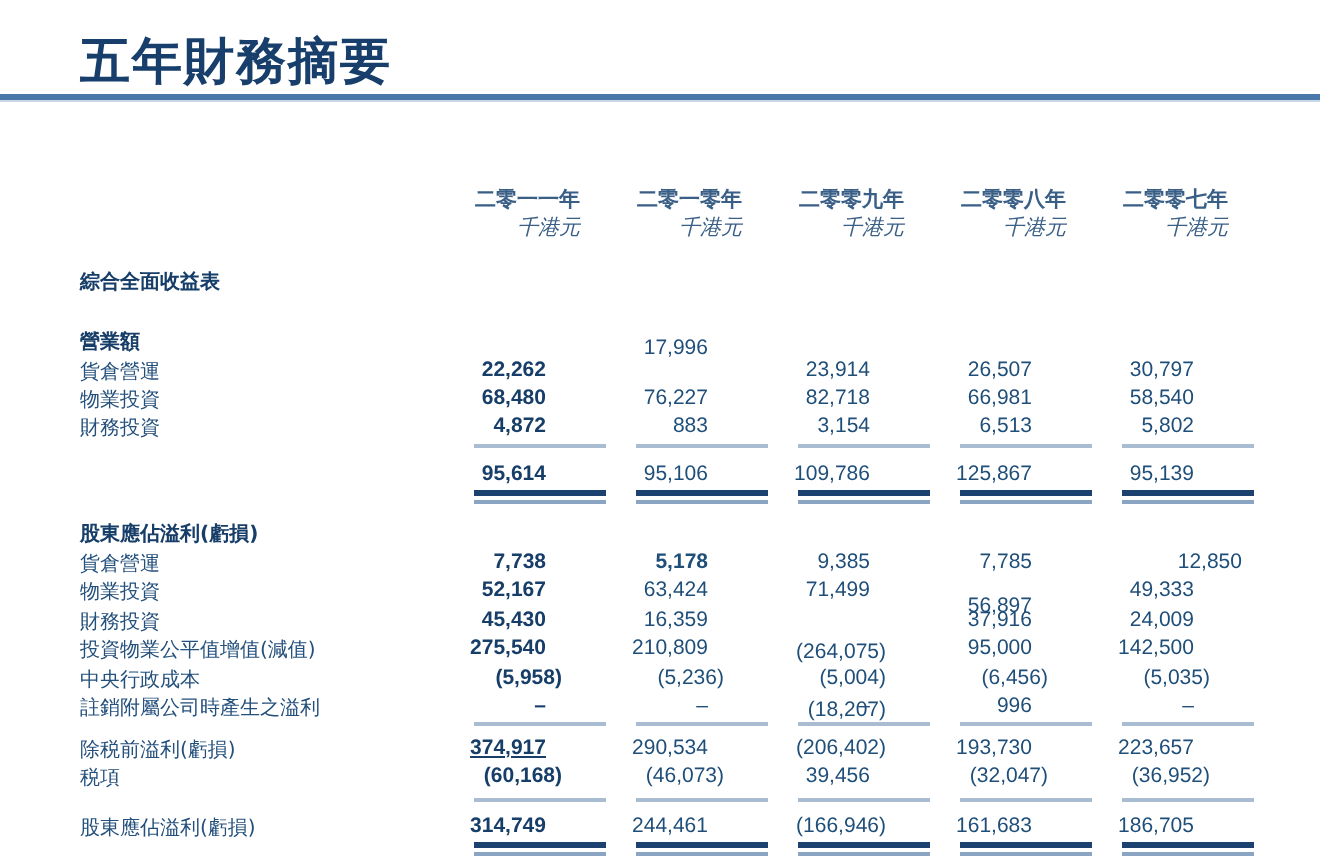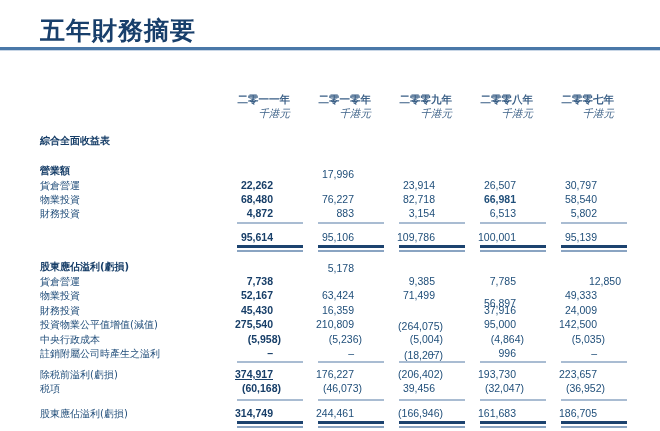--- a/index.html
+++ b/index.html
@@ -52,21 +52,21 @@
   <div class="cell" style="left:274px;top:168px;">17,996</div>
   <div class="cell" style="left:355px;top:179px;">23,914</div>
   <div class="cell" style="left:436px;top:179px;">26,507</div>
   <div class="cell" style="left:517px;top:179px;">30,797</div>
 </div>
 <div>
   <div class="label" style="top:193px;">物業投資</div>
   <div class="cell bold" style="left:193px;top:193px;">68,480</div>
   <div class="cell" style="left:274px;top:193px;">76,227</div>
   <div class="cell" style="left:355px;top:193px;">82,718</div>
-  <div class="cell" style="left:436px;top:193px;font-weight:bold;">66,981</div>
+  <div class="cell" style="left:436px;top:193px;">66,981</div>
   <div class="cell" style="left:517px;top:193px;">58,540</div>
 </div>
 <div>
   <div class="label" style="top:207px;">財務投資</div>
   <div class="cell bold" style="left:193px;top:207px;">4,872</div>
   <div class="cell" style="left:274px;top:207px;">883</div>
   <div class="cell" style="left:355px;top:207px;">3,154</div>
   <div class="cell" style="left:436px;top:207px;">6,513</div>
   <div class="cell" style="left:517px;top:207px;">5,802</div>
 </div>
@@ -74,41 +74,41 @@
 <div class="line-single" style="left:237px;top:222px;"></div>
 <div class="line-single" style="left:318px;top:222px;"></div>
 <div class="line-single" style="left:399px;top:222px;"></div>
 <div class="line-single" style="left:480px;top:222px;"></div>
 <div class="line-single" style="left:561px;top:222px;"></div>
 
 <div>
   <div class="cell bold" style="left:193px;top:231px;">95,614</div>
   <div class="cell" style="left:274px;top:231px;">95,106</div>
   <div class="cell" style="left:355px;top:231px;">109,786</div>
-  <div class="cell" style="left:436px;top:231px;">100,001</div>
+  <div class="cell" style="left:436px;top:231px;">125,867</div>
   <div class="cell" style="left:517px;top:231px;">95,139</div>
 </div>
 
 <div class="line-double-a" style="left:237px;top:245px;"></div>
 <div class="line-double-b" style="left:237px;top:250px;"></div>
 <div class="line-double-a" style="left:318px;top:245px;"></div>
 <div class="line-double-b" style="left:318px;top:250px;"></div>
 <div class="line-double-a" style="left:399px;top:245px;"></div>
 <div class="line-double-b" style="left:399px;top:250px;"></div>
 <div class="line-double-a" style="left:480px;top:245px;"></div>
 <div class="line-double-b" style="left:480px;top:250px;"></div>
 <div class="line-double-a" style="left:561px;top:245px;"></div>
 <div class="line-double-b" style="left:561px;top:250px;"></div>
 
 <div class="label bold" style="top:260px;">股東應佔溢利(虧損)</div>
 
 <div>
   <div class="label" style="top:275px;">貨倉營運</div>
   <div class="cell bold" style="left:193px;top:275px;">7,738</div>
-  <div class="cell" style="left:274px;top:262px;">5,178</div>
+  <div class="cell" style="left:274px;top:275px;font-weight:bold;">5,178</div>
   <div class="cell" style="left:355px;top:275px;">9,385</div>
   <div class="cell" style="left:436px;top:275px;">7,785</div>
   <div class="cell" style="left:541px;top:275px;">12,850</div>
 </div>
 <div>
   <div class="label" style="top:289px;">物業投資</div>
   <div class="cell bold" style="left:193px;top:289px;">52,167</div>
   <div class="cell" style="left:274px;top:289px;">63,424</div>
   <div class="cell" style="left:355px;top:289px;">71,499</div>
   <div class="cell" style="left:436px;top:297px;">56,897</div>
@@ -128,42 +128,42 @@
   <div class="cell" style="left:274px;top:318px;">210,809</div>
   <div class="cell paren" style="left:359px;top:320px;text-align:right;">(264,075)</div>
   <div class="cell" style="left:436px;top:318px;">95,000</div>
   <div class="cell" style="left:517px;top:318px;">142,500</div>
 </div>
 <div>
   <div class="label" style="top:333px;">中央行政成本</div>
   <div class="cell bold paren" style="left:197px;top:333px;">(5,958)</div>
   <div class="cell paren" style="left:278px;top:333px;">(5,236)</div>
   <div class="cell paren" style="left:359px;top:333px;">(5,004)</div>
-  <div class="cell paren" style="left:440px;top:333px;">(4,864)</div>
+  <div class="cell paren" style="left:440px;top:333px;">(6,456)</div>
   <div class="cell paren" style="left:521px;top:333px;">(5,035)</div>
 </div>
 <div>
   <div class="label" style="top:347px;">註銷附屬公司時產生之溢利</div>
   <div class="cell bold" style="left:193px;top:347px;">–</div>
   <div class="cell" style="left:274px;top:347px;">–</div>
   <div class="cell" style="left:355px;top:347px;">–</div>
   <div class="cell" style="left:436px;top:347px;">996</div>
   <div class="cell" style="left:517px;top:347px;">–</div>
 </div>
 
 <div class="line-single" style="left:237px;top:361px;"></div>
 <div class="line-single" style="left:318px;top:361px;"></div>
 <div class="line-single" style="left:399px;top:361px;"></div>
 <div class="line-single" style="left:480px;top:361px;"></div>
 <div class="line-single" style="left:561px;top:361px;"></div>
 
 <div>
   <div class="label" style="top:368px;">除税前溢利(虧損)</div>
   <div class="cell bold" style="left:193px;top:368px;text-decoration:underline;">374,917</div>
-  <div class="cell" style="left:274px;top:368px;">176,227</div>
+  <div class="cell" style="left:274px;top:368px;">290,534</div>
   <div class="cell paren" style="left:359px;top:368px;">(206,402)</div>
   <div class="cell" style="left:436px;top:368px;">193,730</div>
   <div class="cell" style="left:517px;top:368px;">223,657</div>
 </div>
 <div>
   <div class="label" style="top:382px;">税項</div>
   <div class="cell bold paren" style="left:197px;top:382px;">(60,168)</div>
   <div class="cell paren" style="left:278px;top:382px;">(46,073)</div>
   <div class="cell" style="left:355px;top:382px;">39,456</div>
   <div class="cell paren" style="left:440px;top:382px;">(32,047)</div>

